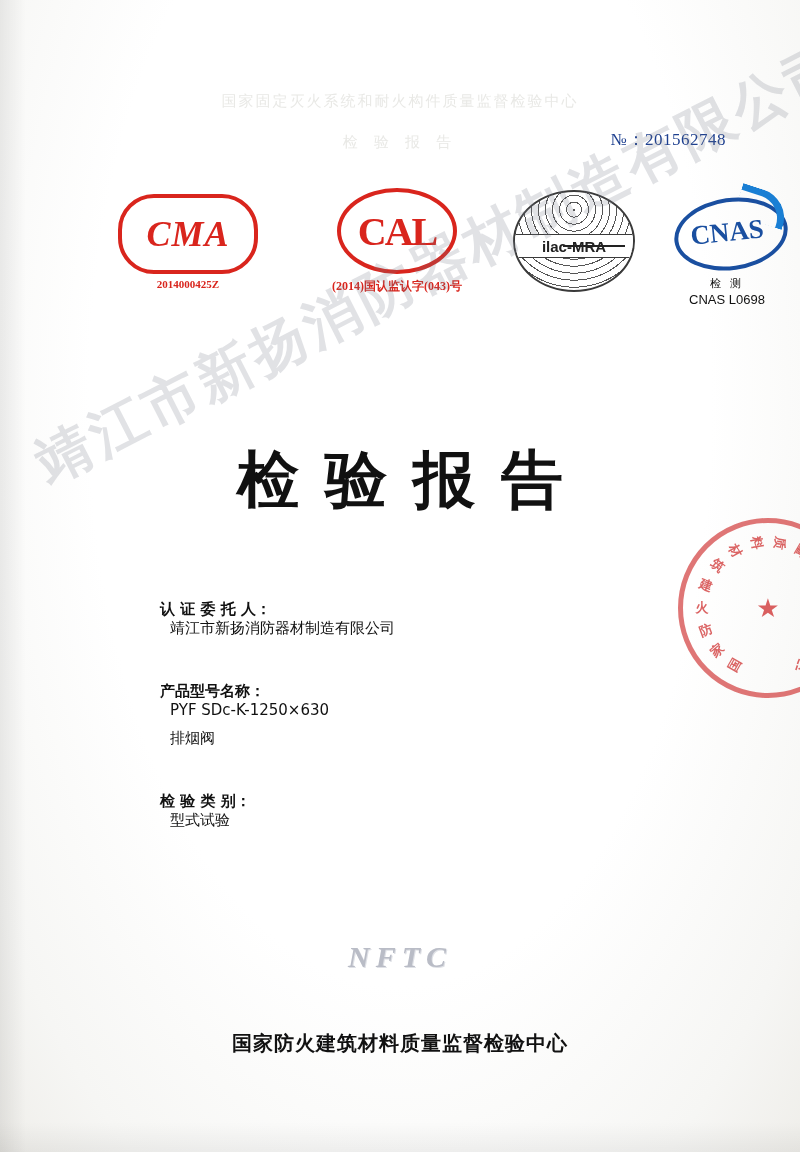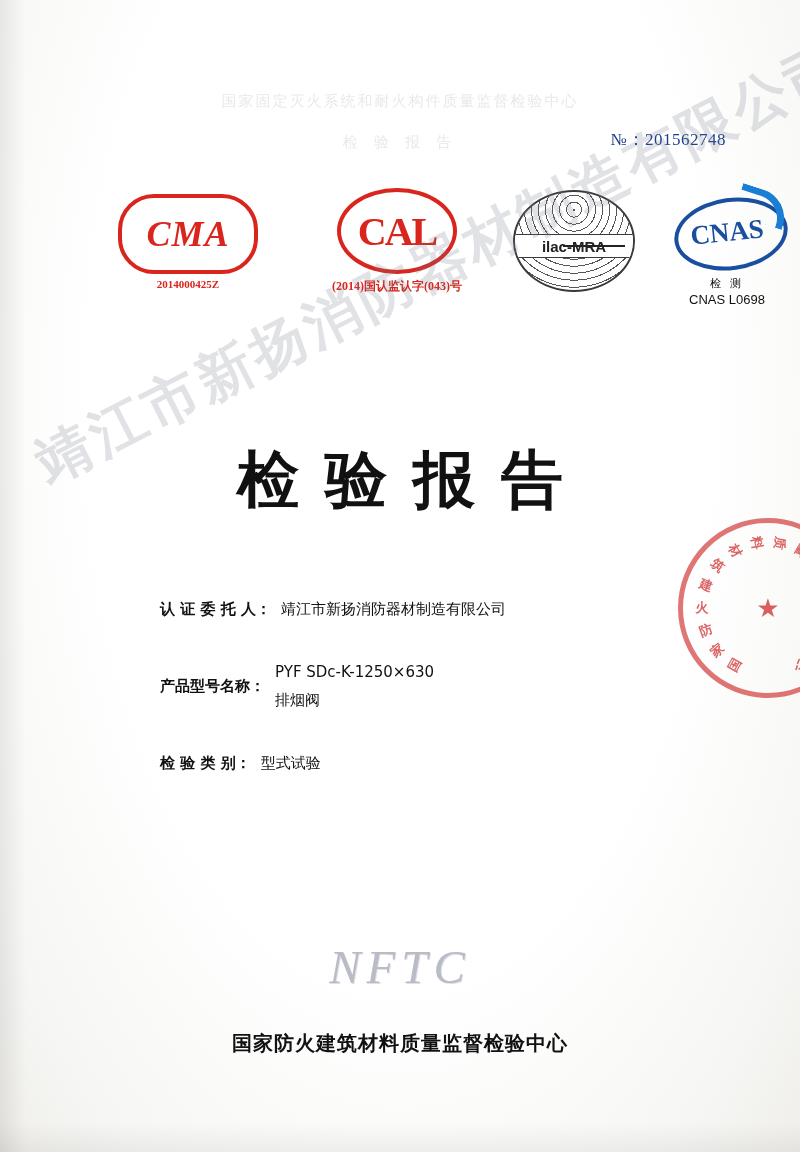--- a/index.html
+++ b/index.html
@@ -232,22 +232,23 @@
   .fields {
     position: absolute;
     top: 600px;
     left: 160px;
     width: 560px;
     font-size: 16px;
     color: #111;
   }
   .field-row {
     display: flex;
-    align-items: center;
+    align-items: flex-start;
     margin-bottom: 44px;
+    flex-direction: column;
   }
   .field-label {
     font-weight: bold;
     white-space: nowrap;
     font-family: "DejaVu Sans", sans-serif;
     font-size: 15px;
   }
   .field-value {
     margin-left: 10px;
     font-family: "DejaVu Sans", sans-serif;
@@ -260,22 +261,22 @@
 
   
   .nftc {
     position: absolute;
     top: 940px;
     left: 0;
     width: 100%;
     text-align: center;
     font-family: "Liberation Serif", serif;
     font-style: italic;
-    font-weight: normal;
-    font-size: 47px;
+    font-weight: bold;
+    font-size: 30px;
     letter-spacing: 6px;
     color: #b9bcc6;
     text-shadow: 1px 1px 0 #dfe1e6;
   }
 
   
   .footer-org {
     position: absolute;
     top: 1030px;
     left: 0;

